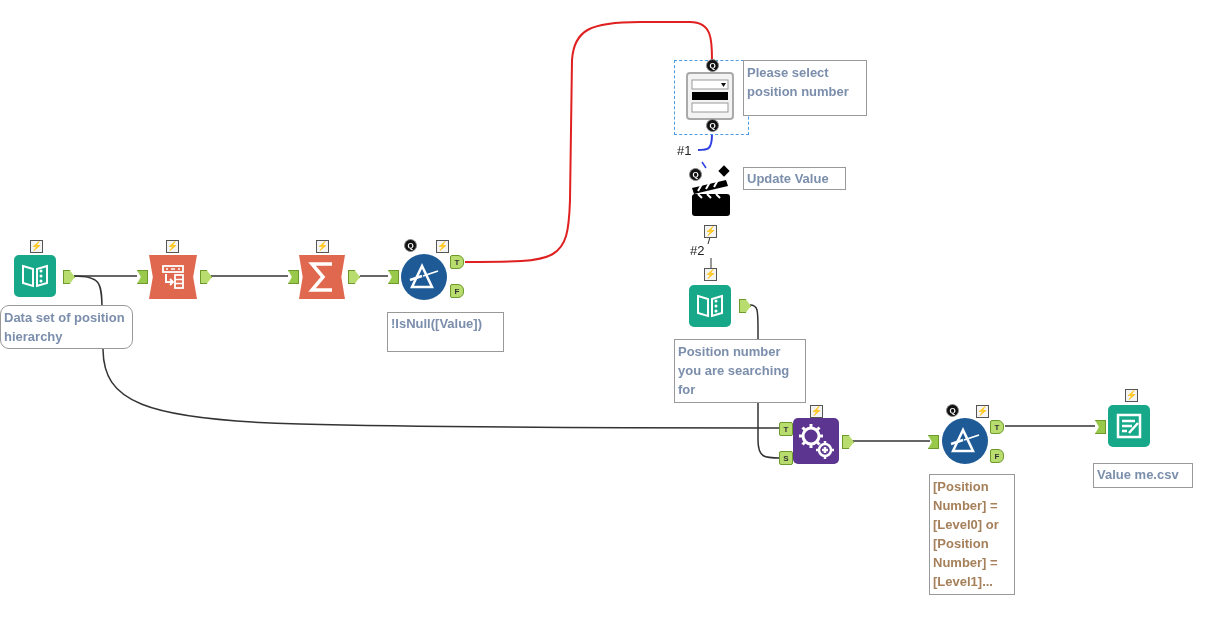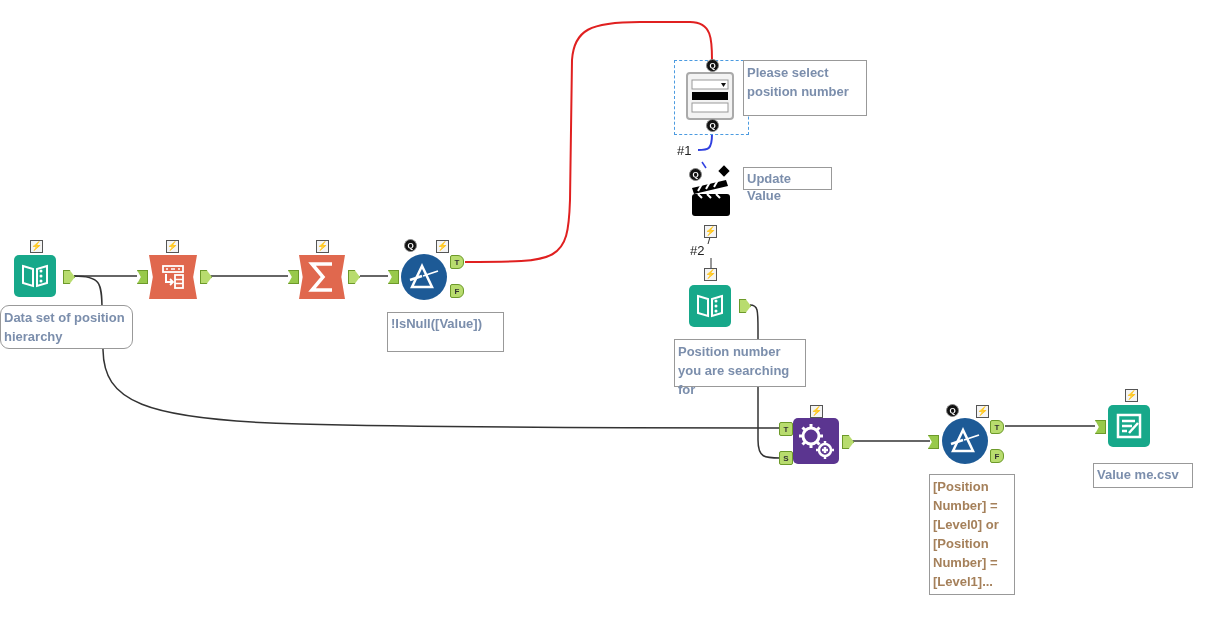--- a/index.html
+++ b/index.html
@@ -106,36 +106,36 @@
 <div class="qbadge" style="left:689px;top:168px;">Q</div>
 <div style="position:absolute;left:720px;top:167px;width:8px;height:8px;background:#000;transform:rotate(45deg);"></div>
 <div class="tool" style="left:690px;top:178px;width:42px;height:40px;">
   <svg width="42" height="40" viewBox="0 0 42 40">
     <path d="M2 10 L36 2 L38 8 L4 16 Z" fill="#000"></path>
     <path d="M8 13 L12 6 M16 11 L20 4 M24 9 L28 2" stroke="#fff" stroke-width="2"></path>
     <rect x="2" y="16" width="38" height="22" rx="3" fill="#000"></rect>
     <path d="M8 16 L12 20 M17 16 L21 20 M26 16 L30 20" stroke="#fff" stroke-width="2"></path>
   </svg>
 </div>
-<div class="annot" style="left:743px;top:167px;width:89px;height:23px;line-height:17px;">Update Value</div>
+<div class="annot" style="left:743px;top:167px;width:103px;height:23px;line-height:17px;">Update Value</div>
 <div class="bolt" style="left:704px;top:225px;">⚡</div>
 <div class="hashlbl" style="left:690px;top:243px;">#2</div>
 
 <div class="bolt" style="left:704px;top:268px;">⚡</div>
 <div class="tool teal" style="left:689px;top:285px;">
   <svg width="30" height="28" viewBox="0 0 30 28">
     <path d="M3 4 L13 7 L13 24 L3 21 Z" fill="none" stroke="#fff" stroke-width="2"></path>
     <path d="M27 4 L17 7 L17 24 L27 21 Z" fill="none" stroke="#fff" stroke-width="2"></path>
     <circle cx="21" cy="9" r="1.5" fill="#fff"></circle>
       <circle cx="21" cy="14" r="1.5" fill="#fff"></circle>
       <circle cx="21" cy="19" r="1.5" fill="#fff"></circle>
   </svg>
 </div>
 <div class="anchor-out" style="left:739px;top:299px;"></div>
-<div class="annot" style="left:674px;top:339px;width:132px;height:48px;">Position number you are searching for</div>
+<div class="annot" style="left:674px;top:339px;width:132px;height:64px;">Position number you are searching for</div>
 
 <div class="bolt" style="left:810px;top:405px;">⚡</div>
 <div class="anchor-lbl" style="left:779px;top:422px;border-radius:2px;">T</div>
 <div class="anchor-lbl" style="left:779px;top:451px;border-radius:2px;">S</div>
 <div class="tool purple" style="left:793px;top:418px;width:46px;height:46px;">
   <svg width="40" height="40" viewBox="0 0 40 40">
     <circle cx="15" cy="15" r="8" fill="none" stroke="#fff" stroke-width="3"></circle>
     <g stroke="#fff" stroke-width="3">
       <path d="M15 3 V7 M15 23 V27 M3 15 H7 M23 15 H27 M6.5 6.5 L9.3 9.3 M20.7 20.7 L23.5 23.5 M6.5 23.5 L9.3 20.7 M20.7 9.3 L23.5 6.5"></path>
     </g>

